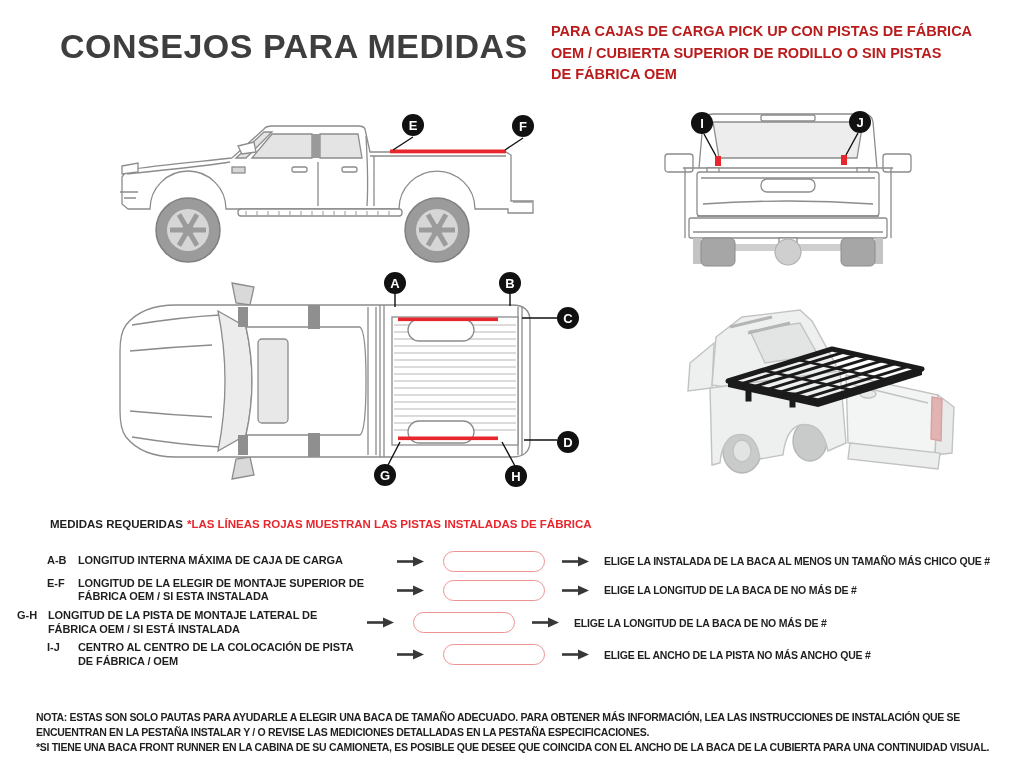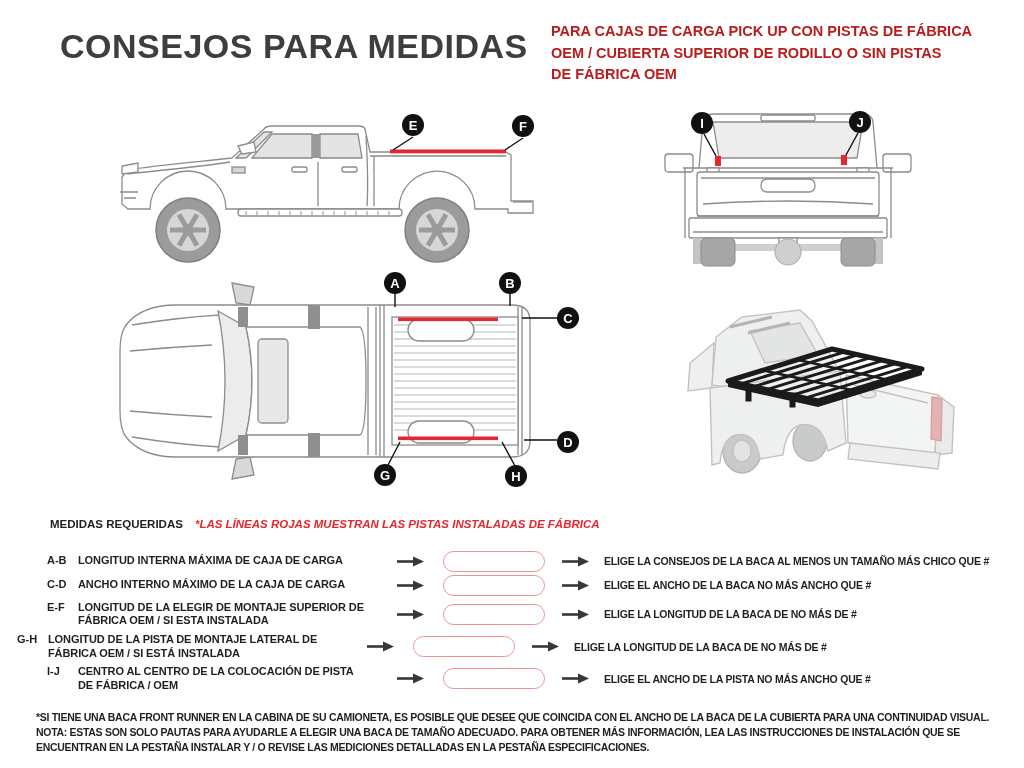--- a/index.html
+++ b/index.html
@@ -14,21 +14,21 @@
 
   
   .diag{position:absolute;}
   .diag svg{display:block;}
   .badge{position:absolute;width:22px;height:22px;border-radius:50%;background:#111;
           color:#fff;font-size:13px;font-weight:bold;display:flex;align-items:center;
           justify-content:center;line-height:1;}
 
   
   .m-head{position:absolute;left:50px;top:518px;font-size:11.5px;font-weight:bold;white-space:nowrap;}
-  .m-head .legend{color:#e8262d;margin-left:12px;font-style:italic;}
+  .m-head .legend{color:#e8262d;margin-left:4px;}
   .m-rows{position:absolute;left:0;top:549px;width:1024px;display:flex;flex-direction:column;}
   .m-row{display:flex;align-items:center;padding-left:47px;}
   .m-row.h24{height:24px;} .m-row.h34{height:34px;} .m-row.h31{height:31px;padding-left:17px;} .m-row.h33{height:33px;}
   .m-keylabel{display:flex;align-items:flex-start;width:323px;flex:none;}
   .m-key{width:31px;flex:none;font-size:11px;font-weight:bold;line-height:13.5px;}
   .m-label{width:292px;flex:none;font-size:11px;font-weight:bold;line-height:13.5px;letter-spacing:-.1px;}
   .arrow{flex:none;}
   .arrow.a1{margin-left:27px;} .arrow.a2{margin-left:17px;}
   .m-pill{flex:none;margin-left:19px;width:100px;height:19px;border:1.5px solid #ee9393;
           border-radius:11px;background:#fff;}
@@ -219,39 +219,23 @@
       </div>
       <svg class="arrow a1" width="27" height="11">
           <line x1="0" y1="5.5" x2="16" y2="5.5" stroke="#383838" stroke-width="2.6"></line>
           <polygon points="16,0.5 27,5.5 16,10.5" fill="#383838"></polygon>
         </svg>
       <div class="m-pill"></div>
       <svg class="arrow a2" width="27" height="11">
           <line x1="0" y1="5.5" x2="16" y2="5.5" stroke="#383838" stroke-width="2.6"></line>
           <polygon points="16,0.5 27,5.5 16,10.5" fill="#383838"></polygon>
         </svg>
-      <div class="m-instr">ELIGE LA CONSEJOS DE LA BACA AL MENOS UN TAMAÑO MÁS CHICO QUE #</div>
-    </div>
-
-    <div class="m-row h24">
-      <div class="m-keylabel">
-        <div class="m-key">C-D</div>
-        <div class="m-label">ANCHO INTERNO MÁXIMO DE LA CAJA DE CARGA</div>
-      </div>
-      <svg class="arrow a1" width="27" height="11">
-          <line x1="0" y1="5.5" x2="16" y2="5.5" stroke="#383838" stroke-width="2.6"></line>
-          <polygon points="16,0.5 27,5.5 16,10.5" fill="#383838"></polygon>
-        </svg>
-      <div class="m-pill"></div>
-      <svg class="arrow a2" width="27" height="11">
-          <line x1="0" y1="5.5" x2="16" y2="5.5" stroke="#383838" stroke-width="2.6"></line>
-          <polygon points="16,0.5 27,5.5 16,10.5" fill="#383838"></polygon>
-        </svg>
-      <div class="m-instr">ELIGE EL ANCHO DE LA BACA NO MÁS ANCHO QUE #</div>
-    </div>
+      <div class="m-instr">ELIGE LA INSTALADA DE LA BACA AL MENOS UN TAMAÑO MÁS CHICO QUE #</div>
+    </div>
+
 
     <div class="m-row h34">
       <div class="m-keylabel">
         <div class="m-key">E-F</div>
         <div class="m-label">LONGITUD DE LA ELEGIR DE MONTAJE SUPERIOR DE FÁBRICA OEM / SI ESTA INSTALADA</div>
       </div>
       <svg class="arrow a1" width="27" height="11">
           <line x1="0" y1="5.5" x2="16" y2="5.5" stroke="#383838" stroke-width="2.6"></line>
           <polygon points="16,0.5 27,5.5 16,10.5" fill="#383838"></polygon>
         </svg>
@@ -293,17 +277,17 @@
       <svg class="arrow a2" width="27" height="11">
           <line x1="0" y1="5.5" x2="16" y2="5.5" stroke="#383838" stroke-width="2.6"></line>
           <polygon points="16,0.5 27,5.5 16,10.5" fill="#383838"></polygon>
         </svg>
       <div class="m-instr">ELIGE EL ANCHO DE LA PISTA NO MÁS ANCHO QUE #</div>
     </div>
 
   </div>
 
   <div class="foot">
+    <p>NOTA: ESTAS SON SOLO PAUTAS PARA AYUDARLE A ELEGIR UNA BACA DE TAMAÑO ADECUADO. PARA OBTENER MÁS INFORMACIÓN, LEA LAS INSTRUCCIONES DE INSTALACIÓN QUE SE ENCUENTRAN EN LA PESTAÑA INSTALAR Y / O REVISE LAS MEDICIONES DETALLADAS EN LA PESTAÑA ESPECIFICACIONES.</p>
     <p>*SI TIENE UNA BACA FRONT RUNNER EN LA CABINA DE SU CAMIONETA, ES POSIBLE QUE DESEE QUE COINCIDA CON EL ANCHO DE LA BACA DE LA CUBIERTA PARA UNA CONTINUIDAD VISUAL.</p>
-    <p>NOTA: ESTAS SON SOLO PAUTAS PARA AYUDARLE A ELEGIR UNA BACA DE TAMAÑO ADECUADO. PARA OBTENER MÁS INFORMACIÓN, LEA LAS INSTRUCCIONES DE INSTALACIÓN QUE SE ENCUENTRAN EN LA PESTAÑA INSTALAR Y / O REVISE LAS MEDICIONES DETALLADAS EN LA PESTAÑA ESPECIFICACIONES.</p>
   </div>
 
 </div>
 
 </body></html>

